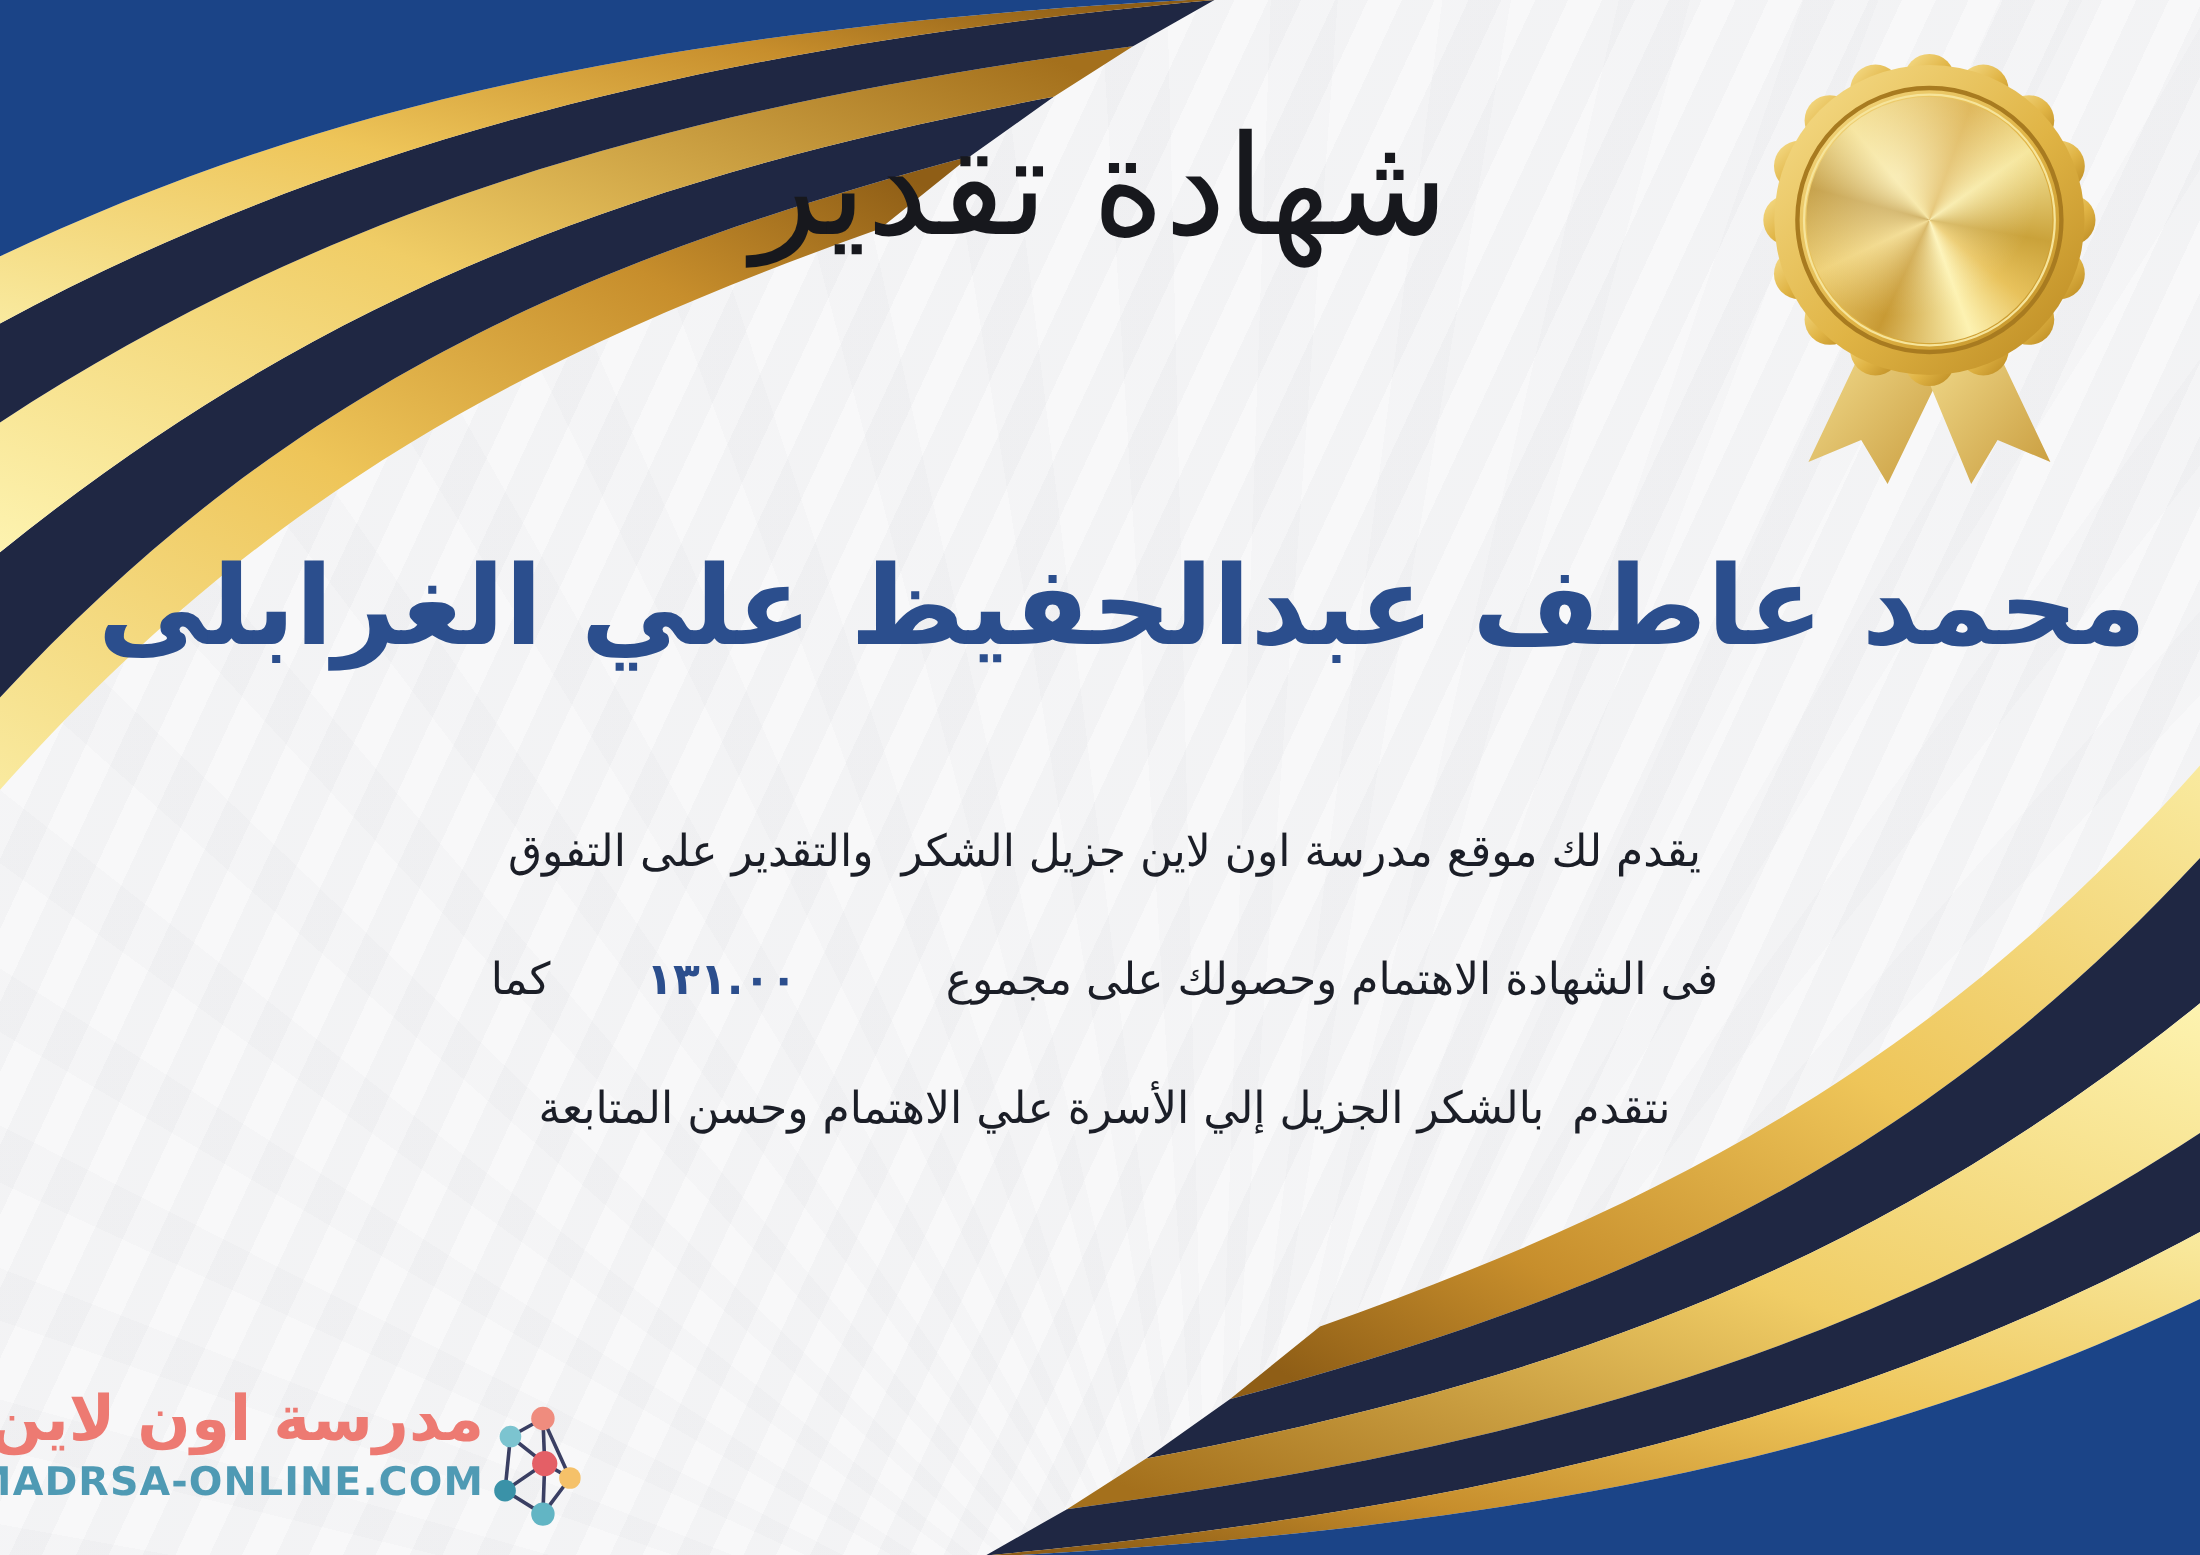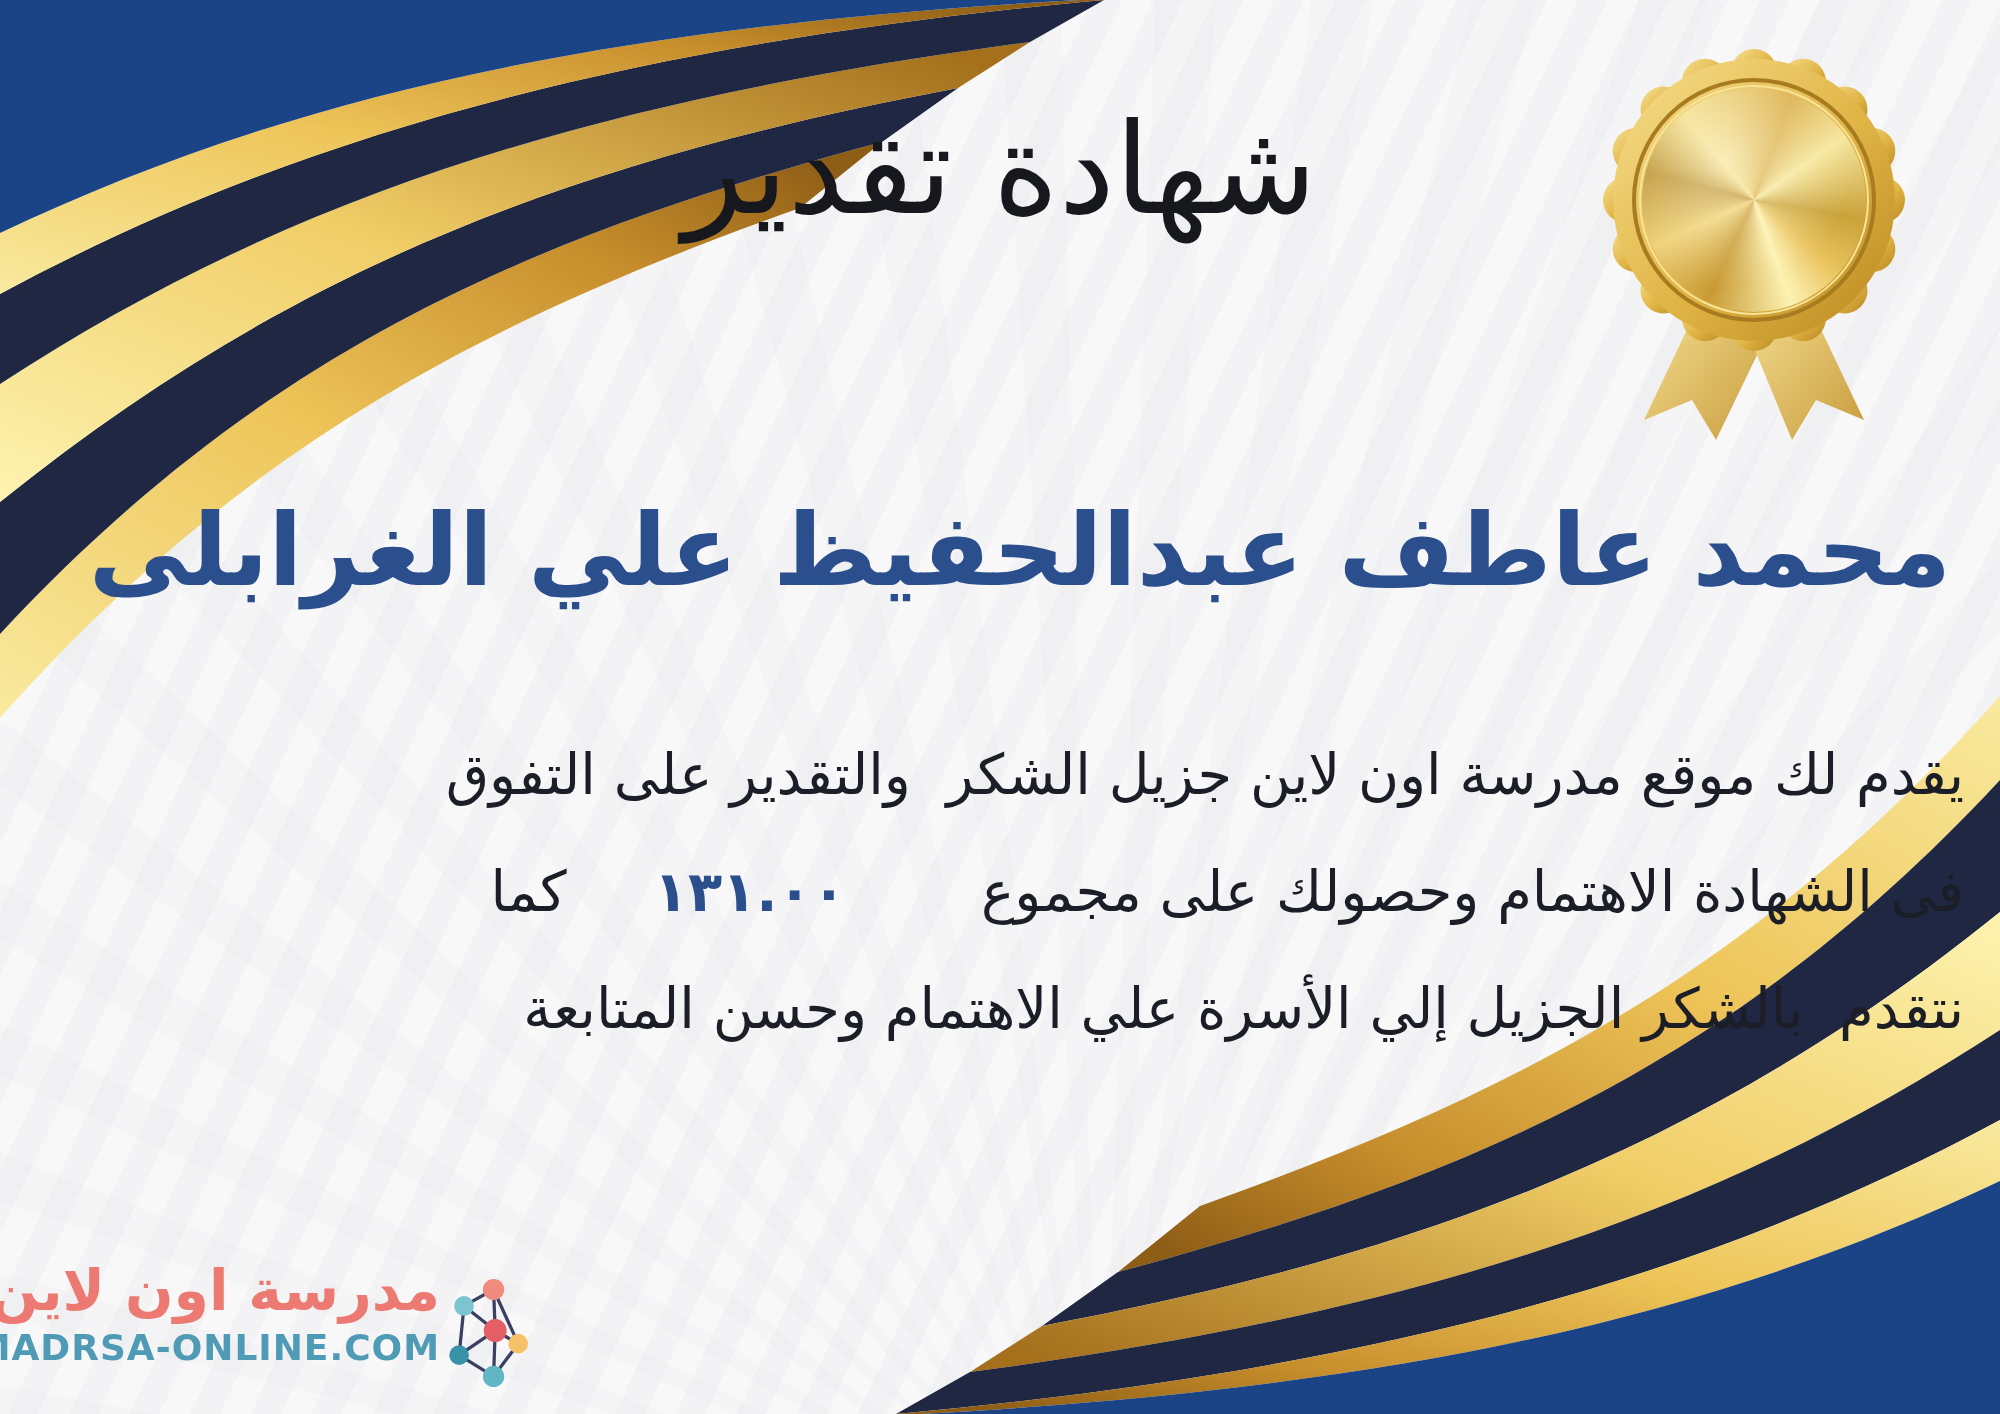--- a/index.html
+++ b/index.html
@@ -25,23 +25,23 @@
     letter-spacing:0;white-space:pre;
   }
   .student-name{
     position:absolute;top:492px;left:0;width:100%;
     text-align:center;direction:rtl;
     font-size:100px;font-weight:bold;color:#2b4e8d;
     white-space:pre;
     padding-left:20px;
   }
   .body-block{
-    position:absolute;top:716px;left:30px;right:36px;
-    direction:rtl;
-    color:#1b1e27;font-size:56px;line-height:117px;
+    position:absolute;top:716px;left:30px;right:22px;
+    direction:rtl;text-align:center;
+    color:#1b1e27;font-size:40px;line-height:117px;
   }
   .body-line{white-space:pre;}
   .score{
     color:#2b4e8d;font-weight:bold;
     margin-right:135px;margin-left:87px;
   }
   .closing{
     position:absolute;top:1128px;left:0;width:100%;
     direction:rtl;text-align:center;
     color:#1b1e27;font-size:60px;white-space:pre;

